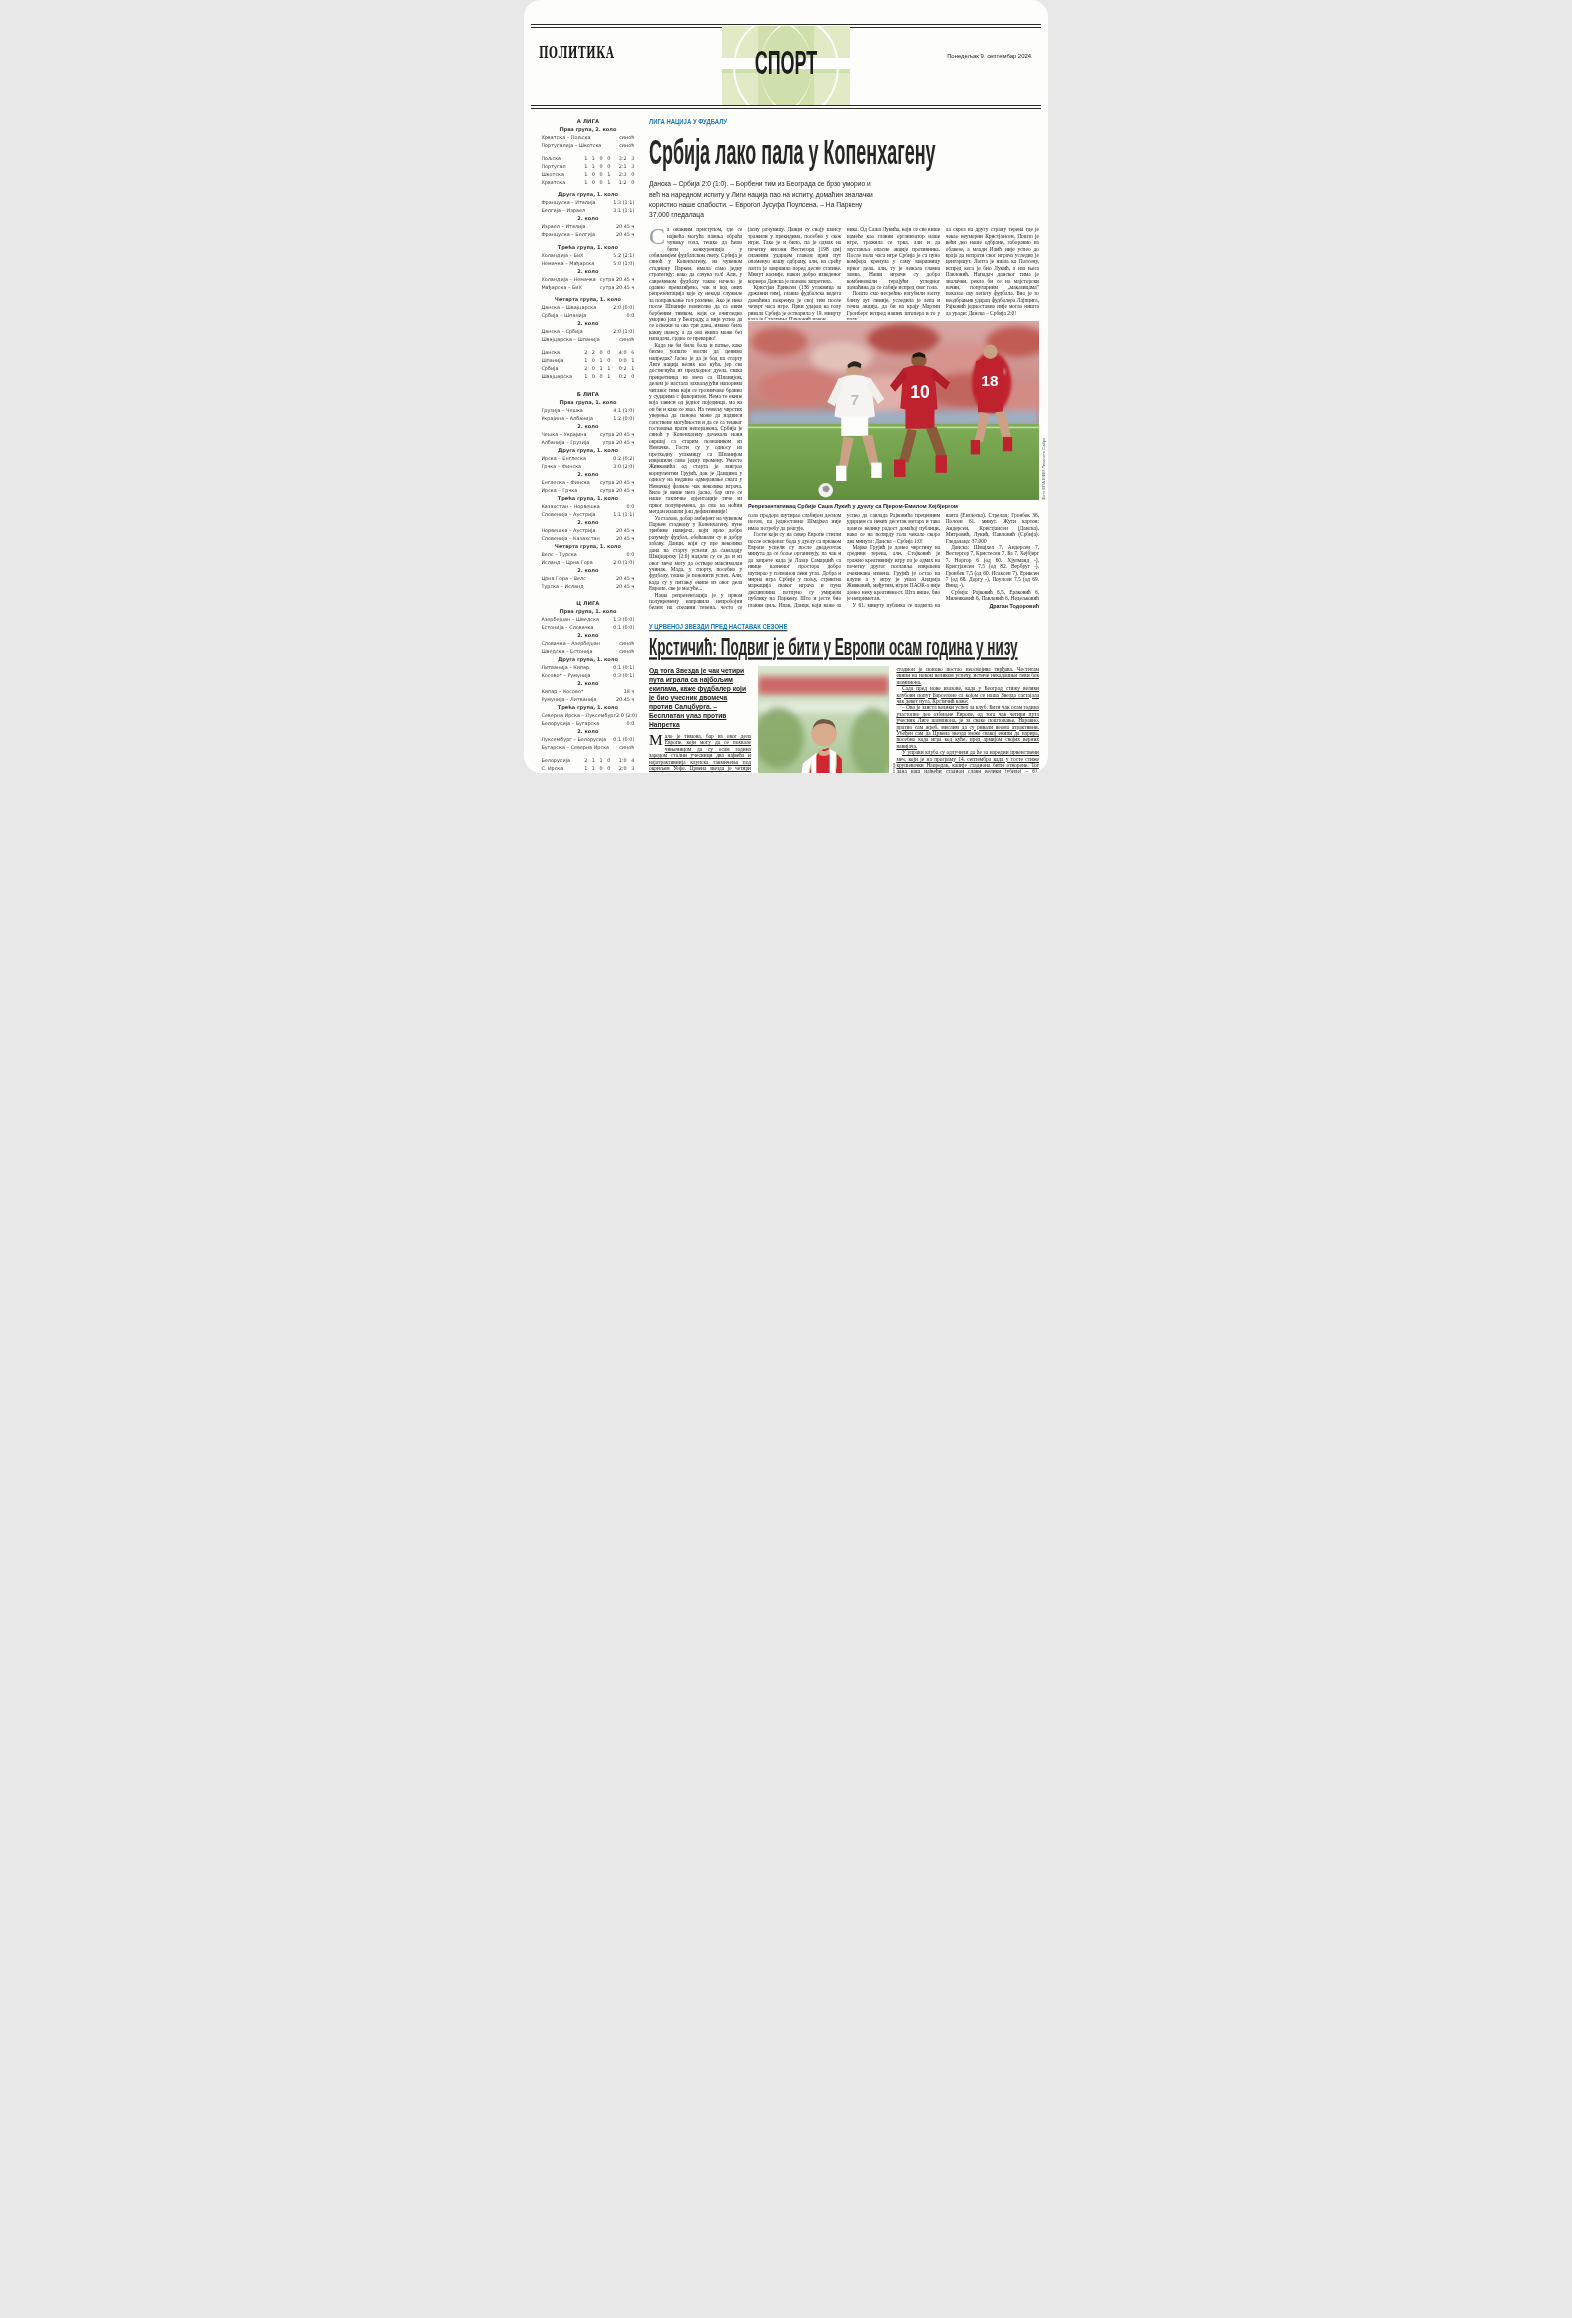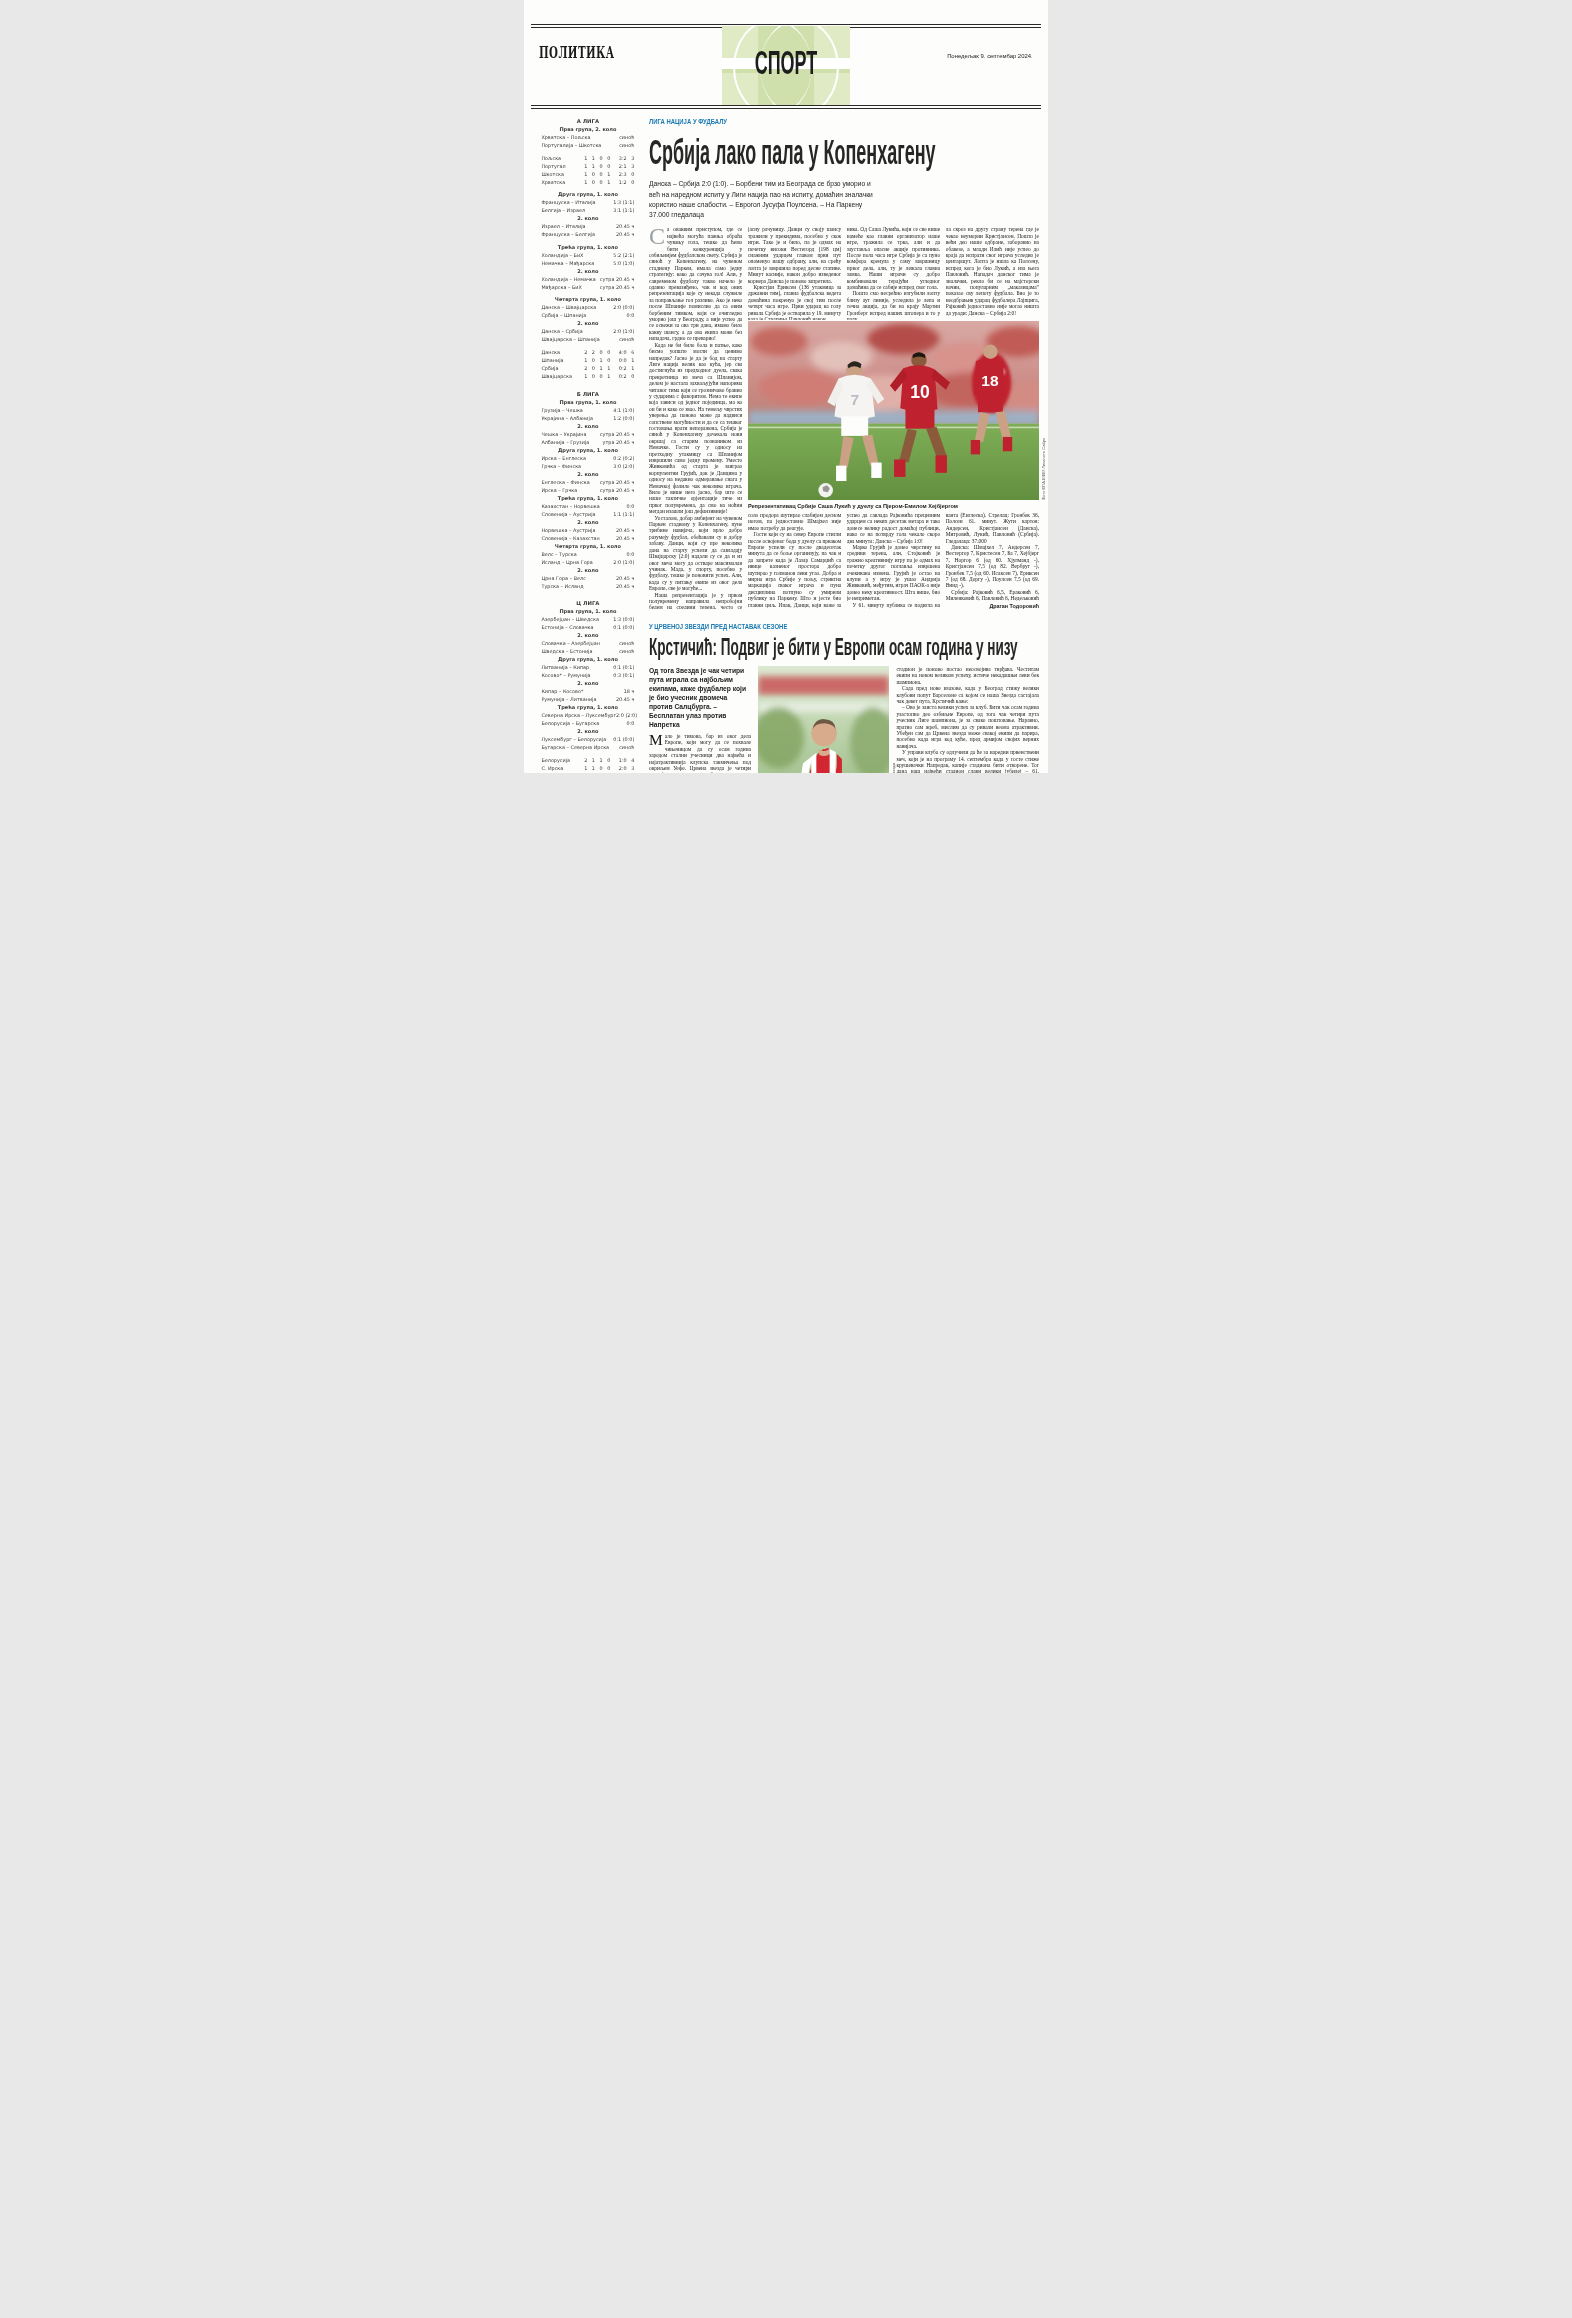--- a/index.html
+++ b/index.html
@@ -1,17 +1,17 @@
 <!DOCTYPE html>
 <html lang="sr" style="font-size:8.2px"><head>
 <meta charset="utf-8">
 <style>
   html,body{margin:0;padding:0;background:#e8e8e8;}
   .page{position:relative;width:524px;height:773px;margin:0 auto;background:#fdfdfb;
-        font-family:"Liberation Serif",serif;color:#1c1c1c;overflow:hidden;}
+        font-family:"Liberation Serif",serif;color:#1c1c1c;overflow:hidden;border-radius:17px;}
   
   .rule{position:absolute;left:7.2px;right:7.2px;height:2px;border-top:1px solid #2a2a2a;border-bottom:0.5px solid #2a2a2a;}
   .rule.top{top:24px}
   .rule.bottom{top:105px}
   .masthead{position:absolute;left:15.4px;top:45px;font-family:"DejaVu Serif",serif;font-weight:bold;
             font-size:12.8px;letter-spacing:0.5px;transform:scale(.8,1.25);transform-origin:left center;}
   .dateline{position:absolute;right:15.4px;top:53px;font-family:"Liberation Sans",sans-serif;font-size:5.9px;color:#222;}
   .sportband{position:absolute;left:198px;top:26px;width:128px;height:79px;background:#cfe0ad;overflow:hidden;}
   .sportband .q{position:absolute;background:#e0ebc6;}
   .sportband .q1{left:0;top:0;width:36px;height:32px;}
@@ -59,21 +59,21 @@
   .photo1wrap{grid-column:2 / span 3;grid-row:2;position:relative;height:179px;}
   .cap1{grid-column:2 / span 3;grid-row:3;font-family:"Liberation Sans",sans-serif;font-weight:bold;
         font-size:5.6px;padding:3.1px 0 2px 0;}
   .cbot{grid-row:4;height:97px;}
   .byline{font-family:"Liberation Sans",sans-serif;font-weight:bold;font-size:5.4px;text-align:right;margin-top:1px;}
   .vcredit{position:absolute;top:0;bottom:0;right:-6.7px;display:flex;align-items:center;
            font-family:"Liberation Sans",sans-serif;font-size:4.1px;color:#555;
            writing-mode:vertical-rl;transform:rotate(180deg);white-space:nowrap;}
   svg{display:block;}
   
-  .art2{margin-top:13.3px;}
+  .art2{margin-top:13.3px;text-decoration:underline;}
   .art2grid{display:grid;grid-template-columns:102px 131px 1fr;column-gap:7.2px;margin-top:7.2px;}
   .intro2{font-family:"Liberation Sans",sans-serif;font-weight:bold;font-size:6.7px;line-height:9px;
           color:#222;margin:0 0 4.1px 0;}
   .body2{font-size:5.4px;line-height:6.4px;text-align:justify;}
   .body2 p{margin:0;}
   .photo2wrap{position:relative;height:132px;}
   .rcol2{font-size:5.4px;line-height:6.4px;text-align:justify;}
   .rcol2 p{margin:0;}
   .rcol2 p + p{text-indent:5.6px;}
 </style>

